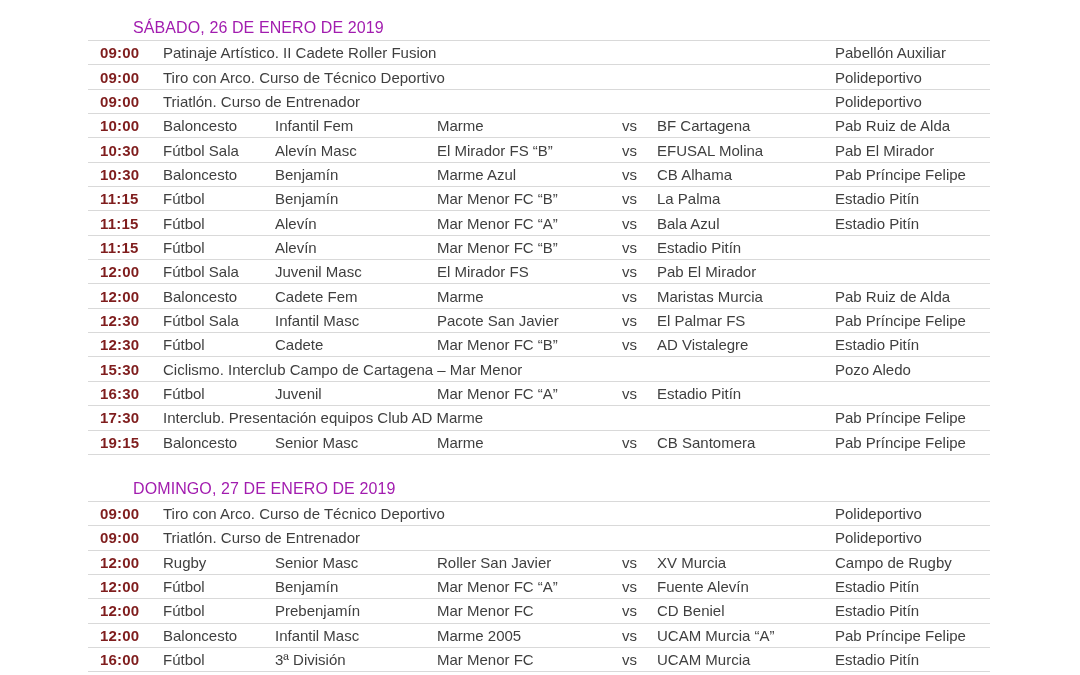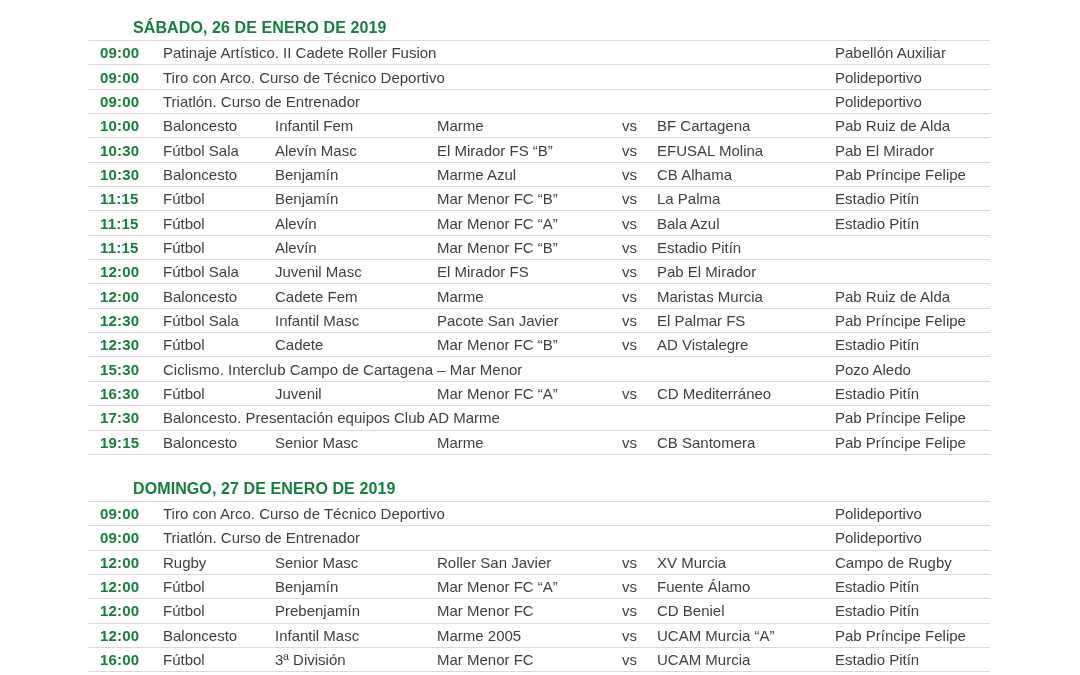--- a/index.html
+++ b/index.html
@@ -18,43 +18,43 @@
     position: absolute;
     left: 88px;
     top: 16px;
     width: 902px;
   }
   .section-title {
     height: 24px;
     line-height: 24px;
     padding-left: 45px;
     font-size: 16px;
-    font-weight: 700;
-    color: #15803d;
+    font-weight: 400;
+    color: #a21caf;
     letter-spacing: 0.1px;
     white-space: nowrap;
   }
   .section-gap {
     height: 22px;
   }
   .row {
     display: grid;
     grid-template-columns: 63px 112px 162px 185px 35px 178px 1fr;
     align-items: center;
     height: 23.35px;
     border-top: 1px solid #D9D9D9;
     padding-left: 12px;
     font-size: 15px;
     color: #3F3F3F;
     white-space: nowrap;
   }
   .rows-block { border-bottom: 1px solid #D9D9D9; }
   .cell { overflow: hidden; }
   .c-time {
-    color: #15803d;
+    color: #7f1d1d;
     font-weight: 700;
     letter-spacing: 0.2px;
   }
   .c-desc { grid-column: 2 / 7; }
   .c-venue { }
 </style>
 </head>
 <body>
 
 <div class="doc" id="doc-root">
@@ -167,26 +167,25 @@
         <div class="cell c-time">15:30</div>
         <div class="cell c-desc">Ciclismo. Interclub Campo de Cartagena – Mar Menor</div>
         <div class="cell c-venue">Pozo Aledo</div>
       </div>
       <div class="row">
         <div class="cell c-time">16:30</div>
         <div class="cell c-sport">Fútbol</div>
         <div class="cell c-cat">Juvenil</div>
         <div class="cell c-team1">Mar Menor FC “A”</div>
         <div class="cell c-vs">vs</div>
-        <div class="cell c-team2">CD Mediterráneo</div>
         <div class="cell c-venue">Estadio Pitín</div>
       </div>
       <div class="row">
         <div class="cell c-time">17:30</div>
-        <div class="cell c-desc">Baloncesto. Presentación equipos Club AD Marme</div>
+        <div class="cell c-desc">Interclub. Presentación equipos Club AD Marme</div>
         <div class="cell c-venue">Pab Príncipe Felipe</div>
       </div>
       <div class="row">
         <div class="cell c-time">19:15</div>
         <div class="cell c-sport">Baloncesto</div>
         <div class="cell c-cat">Senior Masc</div>
         <div class="cell c-team1">Marme</div>
         <div class="cell c-vs">vs</div>
         <div class="cell c-team2">CB Santomera</div>
         <div class="cell c-venue">Pab Príncipe Felipe</div>
@@ -213,21 +212,21 @@
         <div class="cell c-vs">vs</div>
         <div class="cell c-team2">XV Murcia</div>
         <div class="cell c-venue">Campo de Rugby</div>
       </div>
       <div class="row">
         <div class="cell c-time">12:00</div>
         <div class="cell c-sport">Fútbol</div>
         <div class="cell c-cat">Benjamín</div>
         <div class="cell c-team1">Mar Menor FC “A”</div>
         <div class="cell c-vs">vs</div>
-        <div class="cell c-team2">Fuente Álamo</div>
+        <div class="cell c-team2">Fuente Alevín</div>
         <div class="cell c-venue">Estadio Pitín</div>
       </div>
       <div class="row">
         <div class="cell c-time">12:00</div>
         <div class="cell c-sport">Fútbol</div>
         <div class="cell c-cat">Prebenjamín</div>
         <div class="cell c-team1">Mar Menor FC</div>
         <div class="cell c-vs">vs</div>
         <div class="cell c-team2">CD Beniel</div>
         <div class="cell c-venue">Estadio Pitín</div>

